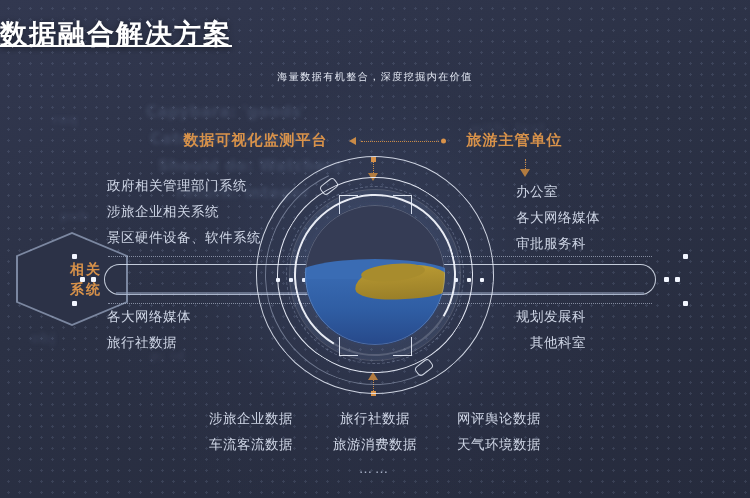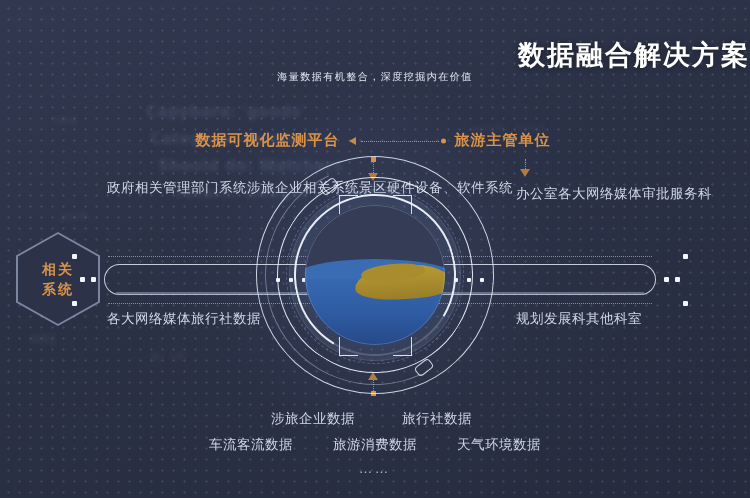--- a/index.html
+++ b/index.html
@@ -38,54 +38,55 @@
   .bgcode.c3{left:158px;top:157px;font-size:15px;}
   .bgcode.c4{left:176px;top:184px;font-size:15px;}
   .bgcode.c5{left:52px;top:112px;font-size:13px;color:rgba(150,170,215,.10);}
   .bgcode.c6{left:60px;top:208px;font-size:13px;color:rgba(150,170,215,.10);}
   .bgcode.c7{left:30px;top:330px;font-size:14px;color:rgba(150,170,215,.10);}
   .bgcode.c8{left:150px;top:348px;font-size:13px;color:rgba(150,170,215,.09);}
   .bgcode.c9{left:470px;top:120px;font-size:13px;color:rgba(150,170,215,.07);}
 
   
   #title{
-    position:absolute;left:0;right:0;top:37px;text-align:right;
+    position:absolute;left:0;right:0;top:16px;text-align:left;
     color:#ffffff;font-size:27px;font-weight:700;letter-spacing:2px;
     text-shadow:0 1px 6px rgba(0,0,0,.45);
+    text-decoration:underline;
   }
   #subtitle{
     position:absolute;left:0;right:0;top:70px;text-align:center;
     color:#e4e9f4;font-size:10px;font-weight:400;letter-spacing:1.5px;
   }
 
   
   #toprow{
     position:absolute;left:0;right:4px;top:131px;
-    display:flex;align-items:center;justify-content:center;gap:9px;
+    display:flex;align-items:center;justify-content:center;gap:21px;
   }
   .olabel{color:#d8924a;font-size:15px;font-weight:700;letter-spacing:1px;}
   .odash{
     position:relative;width:97px;height:10px;display:flex;align-items:center;
   }
   .odash .line{
     position:absolute;left:12px;right:7px;top:50%;height:0;
     border-top:1px dotted #c98a47;
   }
   .odash .tri{
     position:absolute;left:0;top:50%;transform:translateY(-50%);
     width:0;height:0;border-top:4px solid transparent;border-bottom:4px solid transparent;
     border-right:7px solid #c98a47;
   }
   .odash .dot{
     position:absolute;right:0;top:50%;transform:translateY(-50%);
     width:5px;height:5px;border-radius:50%;background:#d8924a;
   }
 
   
-  .col{position:absolute;display:flex;flex-direction:row;}
+  .col{position:absolute;display:flex;flex-direction:column;font-family:Liberation Mono, monospace;}
   .col .row{
     color:#cfd6e6;font-size:13.5px;letter-spacing:.5px;line-height:26px;white-space:nowrap;
   }
   #left-top{left:107px;top:174px;align-items:flex-start;}
   #left-bottom{left:107px;top:305px;align-items:flex-start;}
   #right-top{left:516px;top:180px;align-items:flex-start;}
   #right-bottom{left:516px;top:305px;align-items:flex-end;}
 
   
   .marker{position:absolute;width:12px;}
@@ -120,21 +121,21 @@
   }
   .hex .inner{
     position:absolute;inset:2px;
     clip-path:polygon(50% 0%,100% 25%,100% 75%,50% 100%,0% 75%,0% 25%);
     background:#2c3247;
   }
   .hex .htext{
     position:relative;z-index:2;text-align:center;
     color:#d8924a;font-size:14px;font-weight:700;line-height:20px;letter-spacing:2px;
   }
-  #hex-left{left:16px;top:232px;}
+  #hex-left{left:16px;top:232px;padding-left:28px;}
   #hex-right{left:650px;top:232px;}
 
   
   .conn{position:absolute;top:250px;height:60px;}
   #conn-left{left:90px;width:230px;}
   #conn-right{left:440px;width:230px;}
   .pipe{
     position:absolute;top:14px;height:31px;
     border:1px solid rgba(224,232,245,.85);
     box-sizing:border-box;
@@ -387,20 +388,21 @@
       <div class="gold2"></div>
       <div class="ring-edge"></div>
     </div>
 
   </div>
 
   <div id="bottom">
     <div class="brow">
       <div class="bcell">涉旅企业数据</div>
       <div class="bcell">旅行社数据</div>
+      <div class="bcell">网评舆论数据</div>
     </div>
     <div class="brow">
       <div class="bcell">车流客流数据</div>
       <div class="bcell">旅游消费数据</div>
       <div class="bcell">天气环境数据</div>
     </div>
     <div class="ell">……</div>
   </div>
 </div>
 

